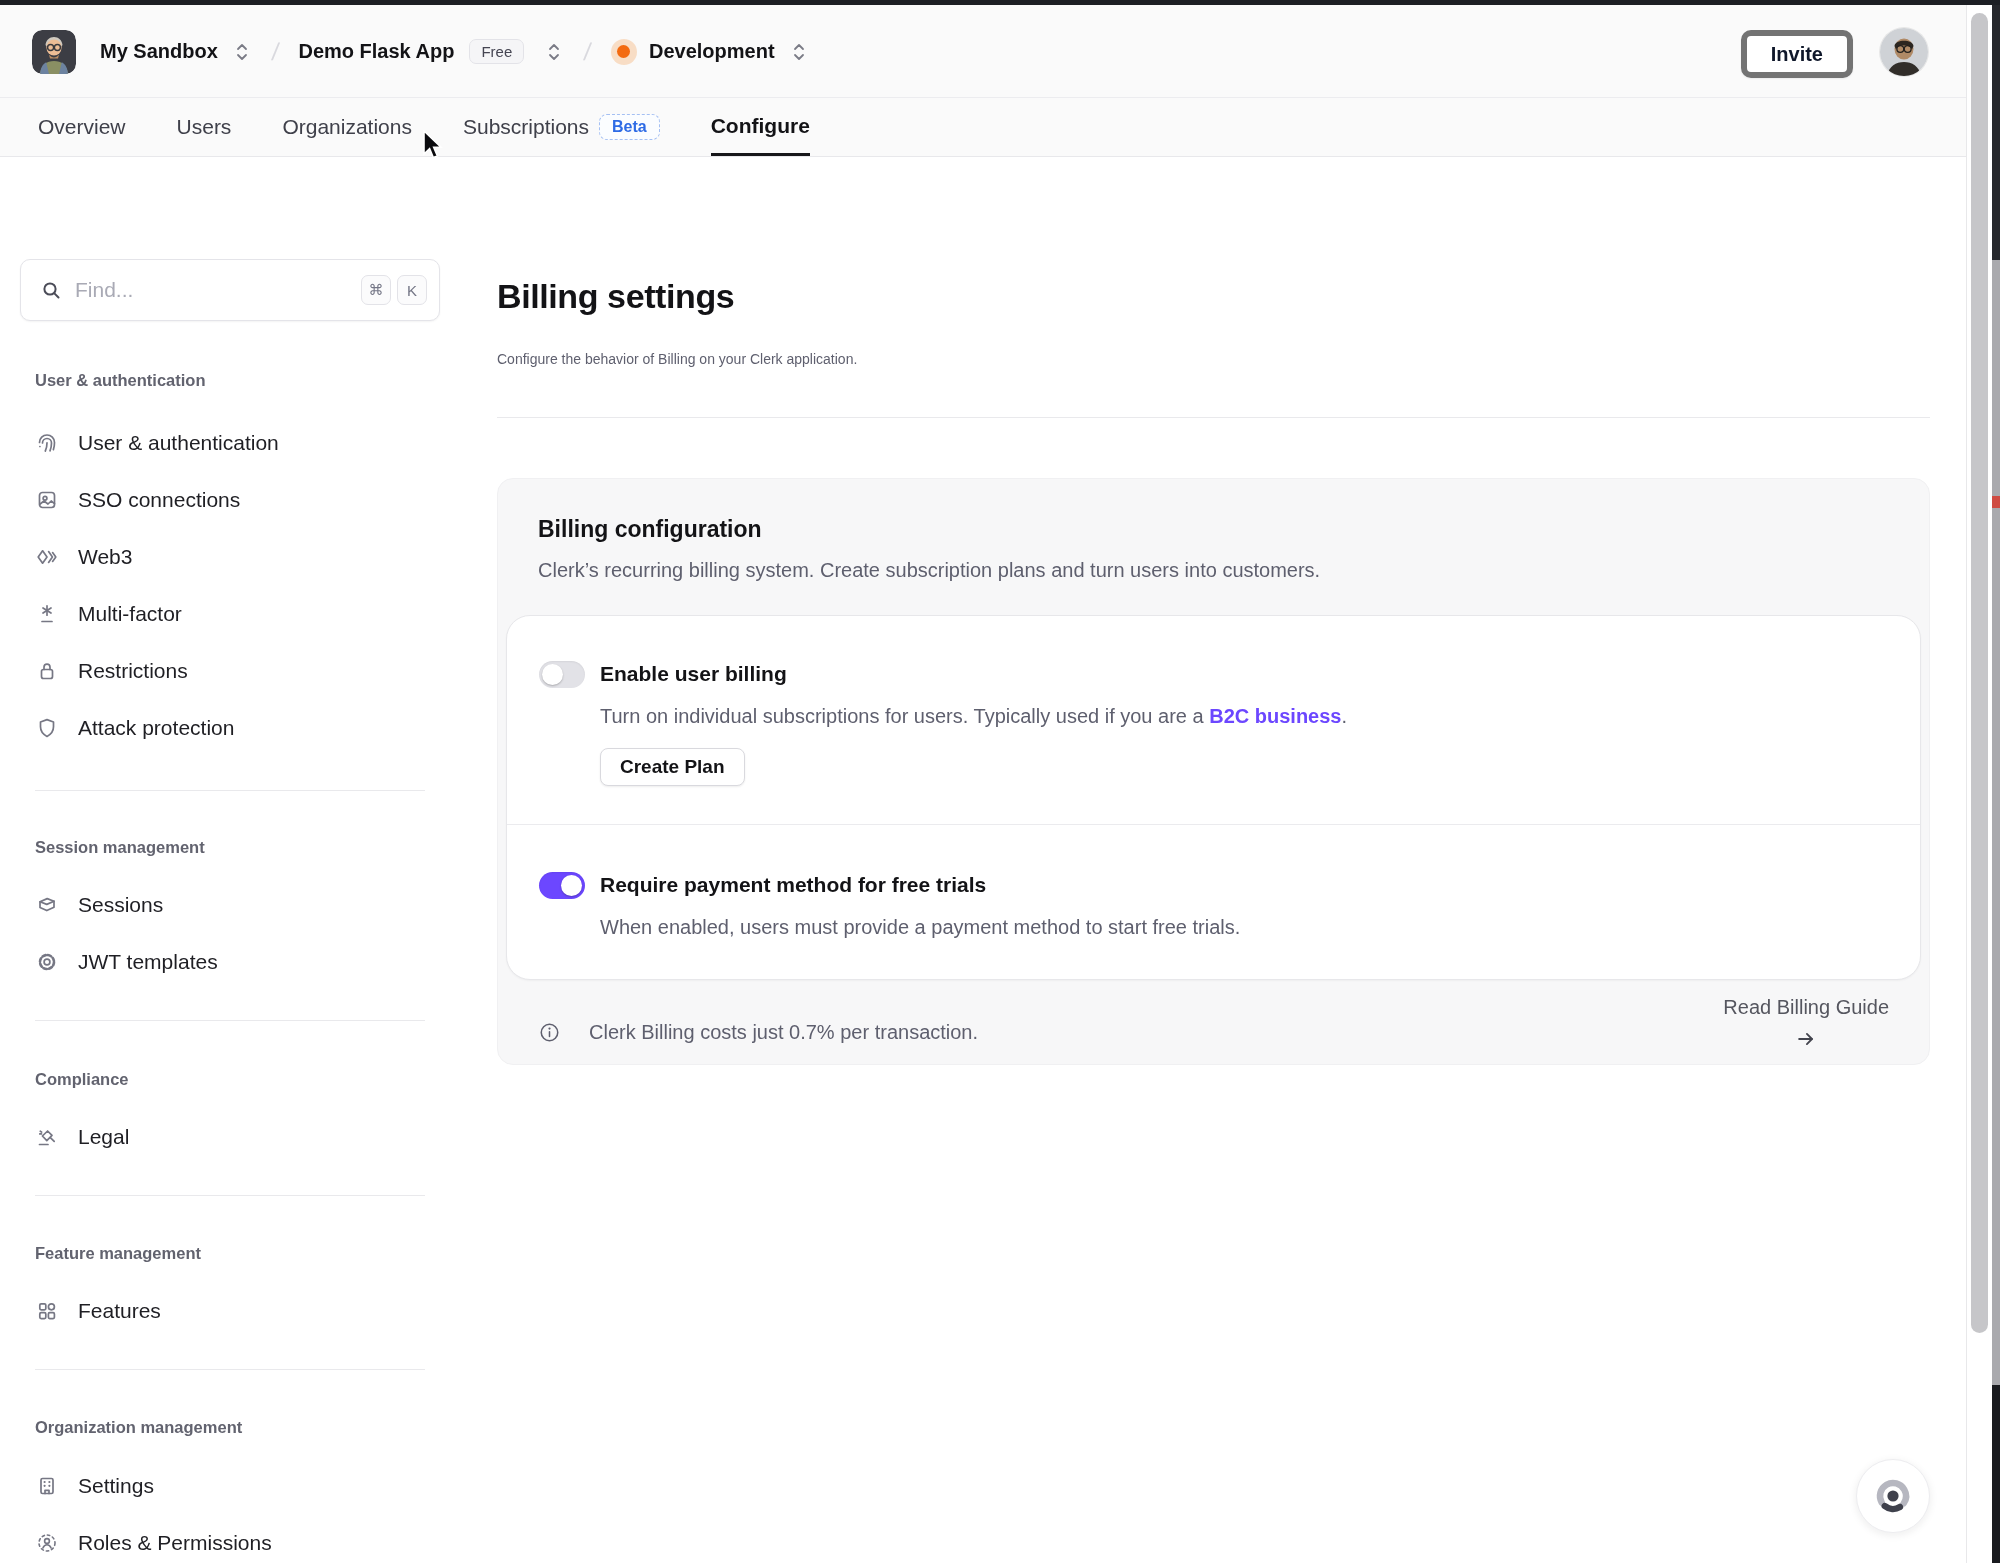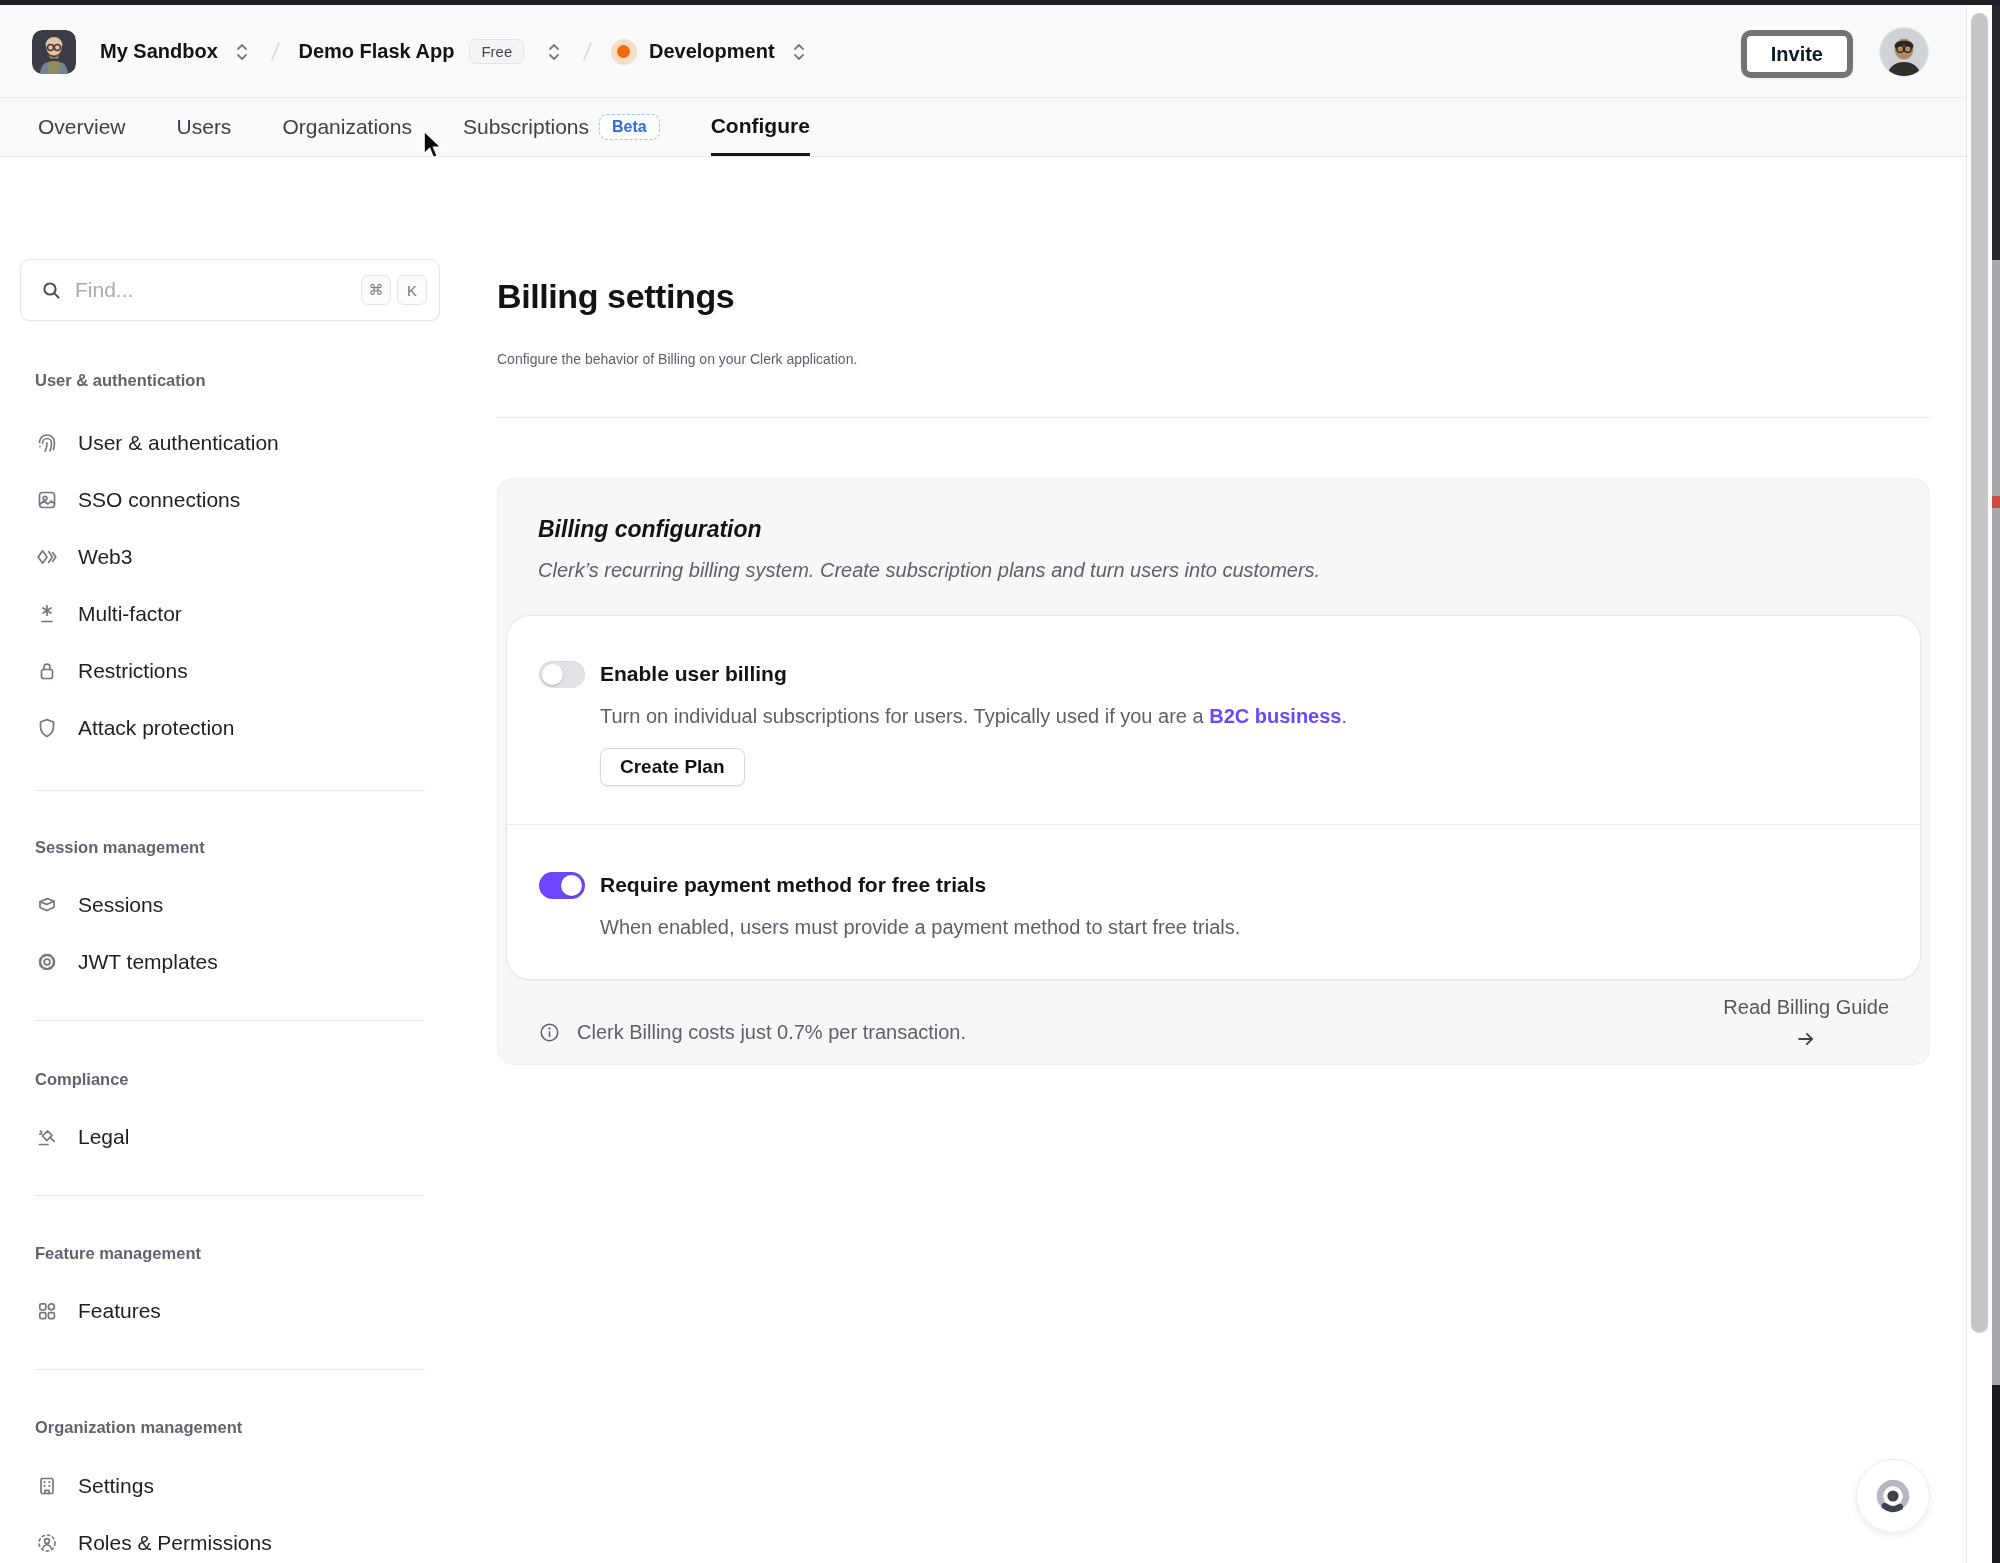--- a/index.html
+++ b/index.html
@@ -68,21 +68,21 @@
   .icn { width:24px; height:24px; flex:none; display:block; }
   .icn svg { display:block; }
 
   
   .main { position:absolute; left:497px; top:152px; width:1433px; }
   .h1 { margin-top:117px; font-size:34px; font-weight:700; letter-spacing:-.4px; color:#131316; line-height:44px; }
   .sub { margin-top:28px; font-size:14px; color:#5e5f6e; line-height:27px; }
   .main-div { margin-top:44px; border-top:1px solid #e9e9ec; }
   .card { margin-top:60px; height:587px; background:#f7f7f8; border-radius:16px;
           border:1px solid #f0f0f2; }
-  .card-head { padding:35px 40px 0;font-style:italic; }
+  .card-head { padding:35px 40px 0; }
   .card-title { font-size:23px; font-weight:700; color:#131316; line-height:30px; }
   .card-desc { margin-top:13px; font-size:20px; color:#5e5f6e; line-height:26px; }
   .inner { margin:32px 8px 0; height:365px; background:#fff; border:1px solid #e7e7ea;
            border-radius:24px; box-shadow:0 1px 2px rgba(16,16,20,.04); overflow:hidden; }
   .row { display:flex; align-items:flex-start; padding:44px 32px 0; gap:15px; }
   .row.r2 { padding-top:46px; }
   .row-div { border-top:1px solid #ebebee; margin-top:38px; }
   .row-label { font-size:21px; font-weight:600; color:#131316; line-height:28px; }
   .row-desc { margin-top:15px; font-size:20px; color:#5e5f6e; line-height:27px; }
   .row-desc a { color:#6c47ff; font-weight:600; text-decoration:none; cursor:pointer; }
@@ -90,21 +90,21 @@
          border-radius:8px; font-size:19px; font-weight:600; color:#131316;
          box-shadow:0 1px 2px rgba(20,20,25,.08); display:inline-flex; align-items:center; cursor:pointer; }
   .toggle { width:46px; height:27px; border-radius:14px; background:#e2e2e7; position:relative;
             flex:none; margin-top:1px; cursor:pointer; box-shadow:inset 0 1px 2px rgba(0,0,0,.06); }
   .toggle .knob { position:absolute; top:3px; left:3px; width:21px; height:21px; border-radius:50%;
                   background:#fff; box-shadow:0 1px 2px rgba(0,0,0,.25); }
   .toggle.on { background:#6c47ff; }
   .toggle.on .knob { left:auto; right:3px; }
   .card-foot { height:85px; display:flex; align-items:center; justify-content:space-between;
                padding:0 40px; }
-  .foot-left { display:flex; align-items:center; gap:16px; font-size:20px; color:#5e5f6e;margin-top:20px; }
+  .foot-left { display:flex; align-items:center; gap:28px; font-size:20px; color:#5e5f6e;margin-top:20px; }
   .foot-link { display:flex; align-items:center; gap:9px; font-size:20px; font-weight:500;
                color:#55565f; cursor:pointer;flex-direction:column; }
 
   
   .scrollbar { position:absolute; right:0; top:0; width:26px; height:100%;
                border-left:1px solid #e8e8ea; background:#fff; }
   .thumb { position:absolute; left:4px; top:8px; width:17px; height:1320px; border-radius:9px;
            background:#c6c6c9; }
   .clerk-fab { position:absolute; left:1856px; top:1454px; width:74px; height:74px; border-radius:50%;
                background:#fff; border:1px solid #ededf0; box-shadow:0 2px 8px rgba(20,20,25,.08);

